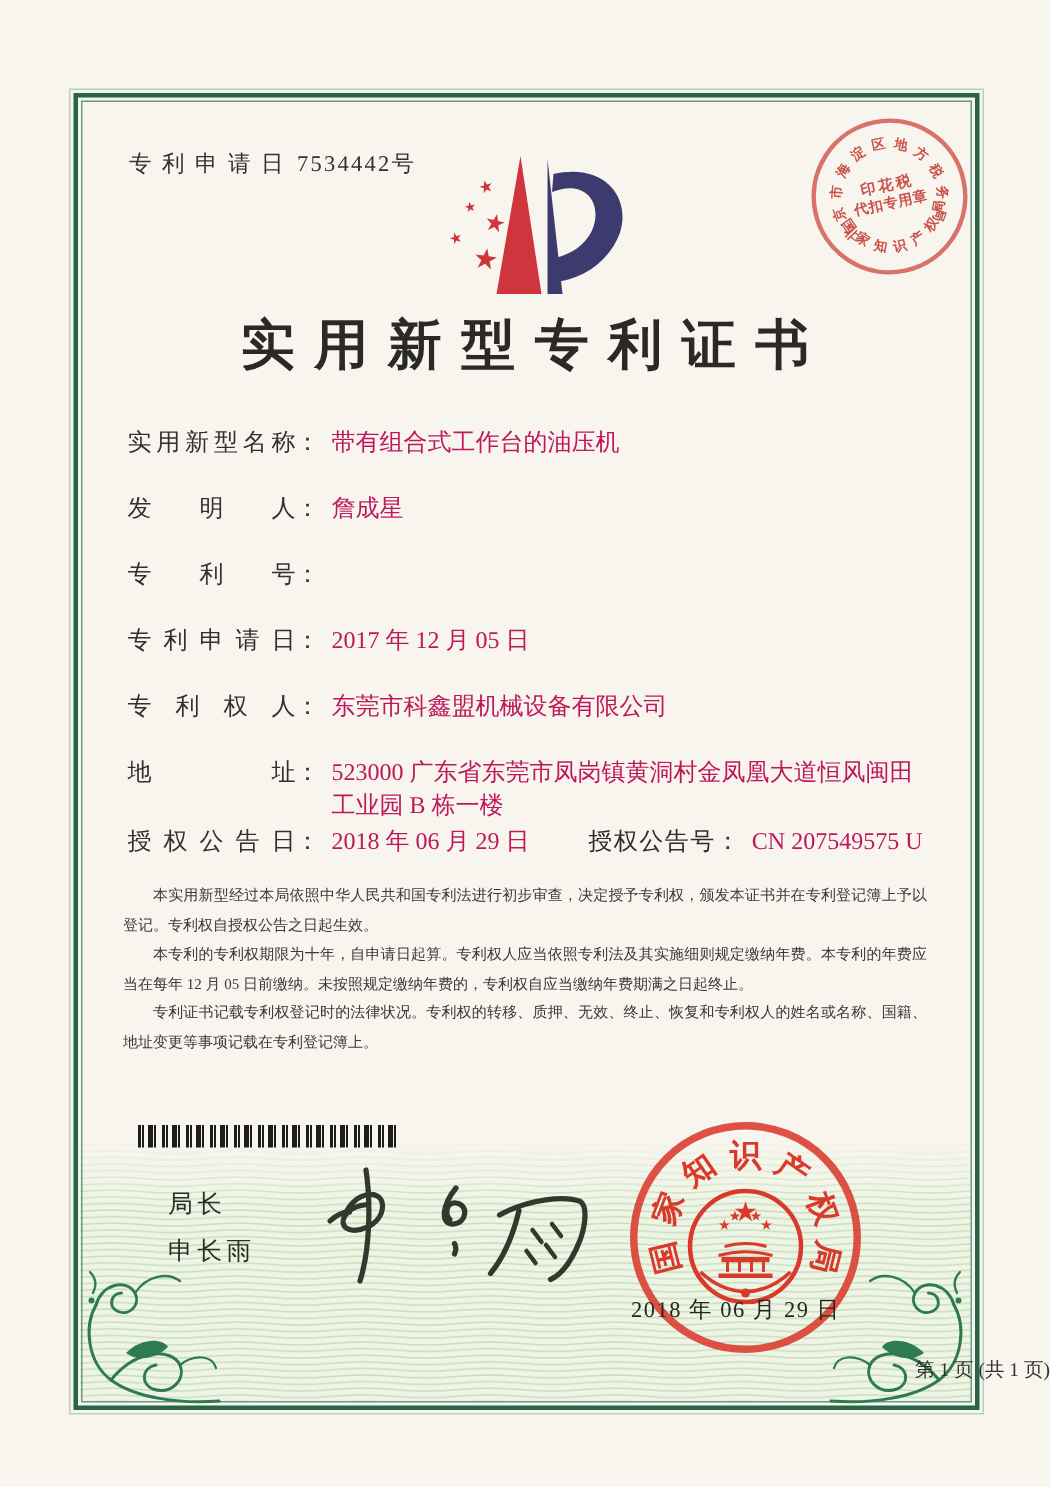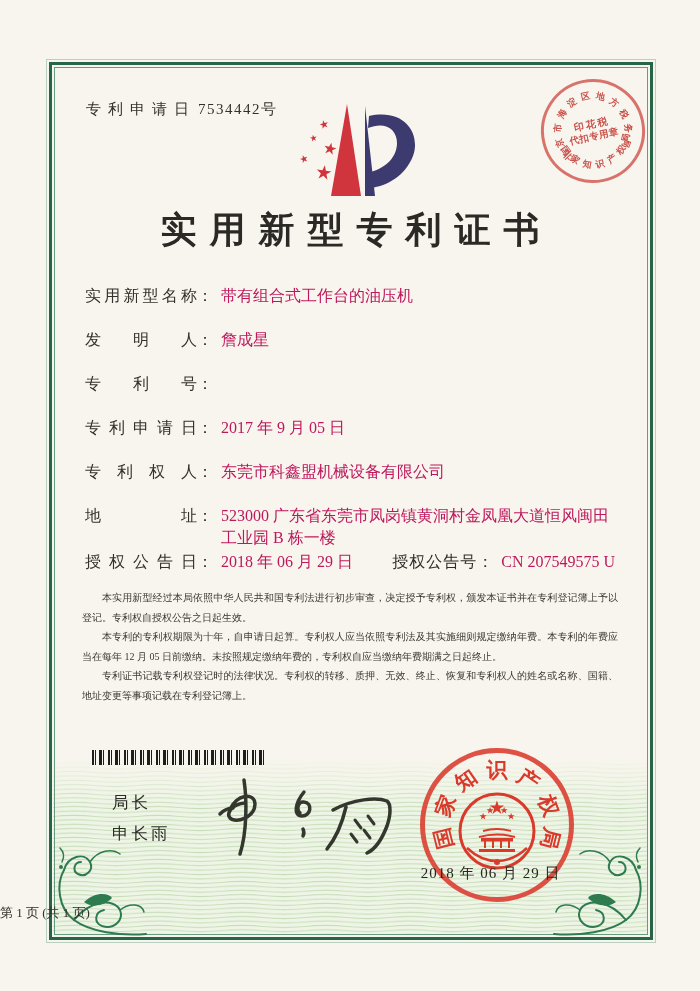--- a/index.html
+++ b/index.html
@@ -54,21 +54,21 @@
     font-size:15px;letter-spacing:1px;color:#26251f;}
   
   .tax{position:absolute;left:541px;top:79px;width:98px;height:98px;border-radius:50%;
     border:3px solid rgba(205,70,63,.8);color:#c6463f;transform:rotate(-12deg);opacity:.93;}
   .tax-arc{position:absolute;inset:0;font-weight:bold;}
   .tax-center{position:absolute;left:50%;top:50%;transform:translate(-50%,-52%);
     text-align:center;font-weight:bold;white-space:nowrap;}
   .tax-l1{font-size:10px;line-height:12px;letter-spacing:2px;}
   .tax-l2{font-size:9.5px;line-height:12px;letter-spacing:.5px;}
   
-  .footer{position:absolute;left:0;top:904px;width:100%;text-align:left;
+  .footer{position:absolute;left:0;top:904px;width:100%;text-align:right;
     font-size:13px;color:#33312d;}
 </style>
 </head>
 <body>
 
 <div class="page">
 
   <svg class="guilloche" width="594" height="177">
     <defs>
       <pattern id="wav" width="84" height="4.4" patternUnits="userSpaceOnUse">
@@ -172,21 +172,21 @@
         <span class="fcolon">：</span>
         <span class="fvalue">詹成星</span>
     </div>
     <div class="frow">
       <span class="flabel">专利号</span>
         <span class="fcolon">：</span>
     </div>
     <div class="frow">
       <span class="flabel">专利申请日</span>
         <span class="fcolon">：</span>
-        <span class="fvalue">2017 年 9 月 05 日</span>
+        <span class="fvalue">2017 年 12 月 05 日</span>
     </div>
     <div class="frow">
       <span class="flabel">专利权人</span>
         <span class="fcolon">：</span>
         <span class="fvalue">东莞市科鑫盟机械设备有限公司</span>
     </div>
     <div class="frow addr">
       <span class="flabel">地址</span>
         <span class="fcolon">：</span>
         <span class="fvalue">523000 广东省东莞市凤岗镇黄洞村金凤凰大道恒风闽田工业园 B 栋一楼</span>

